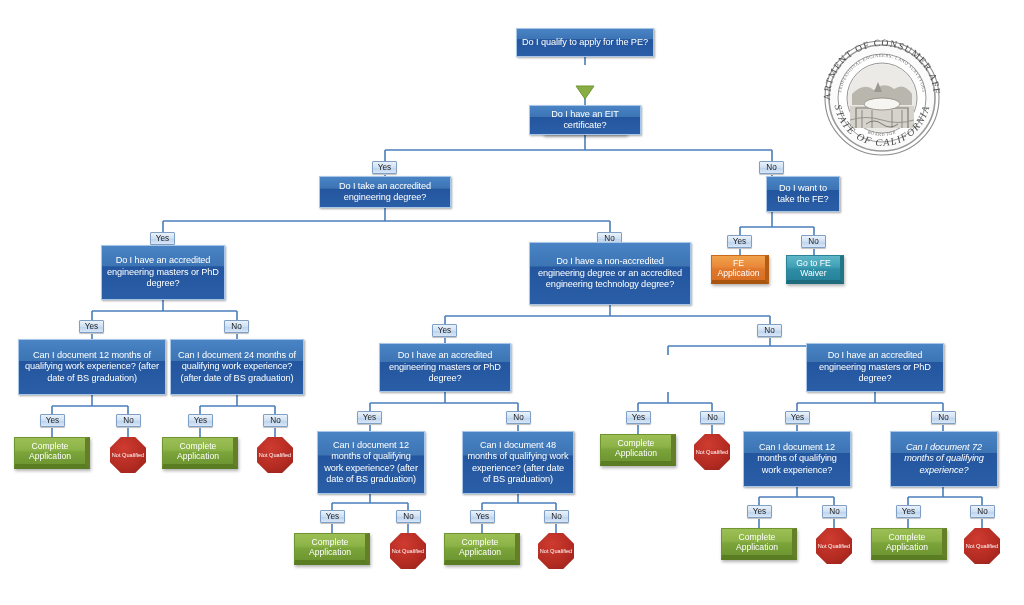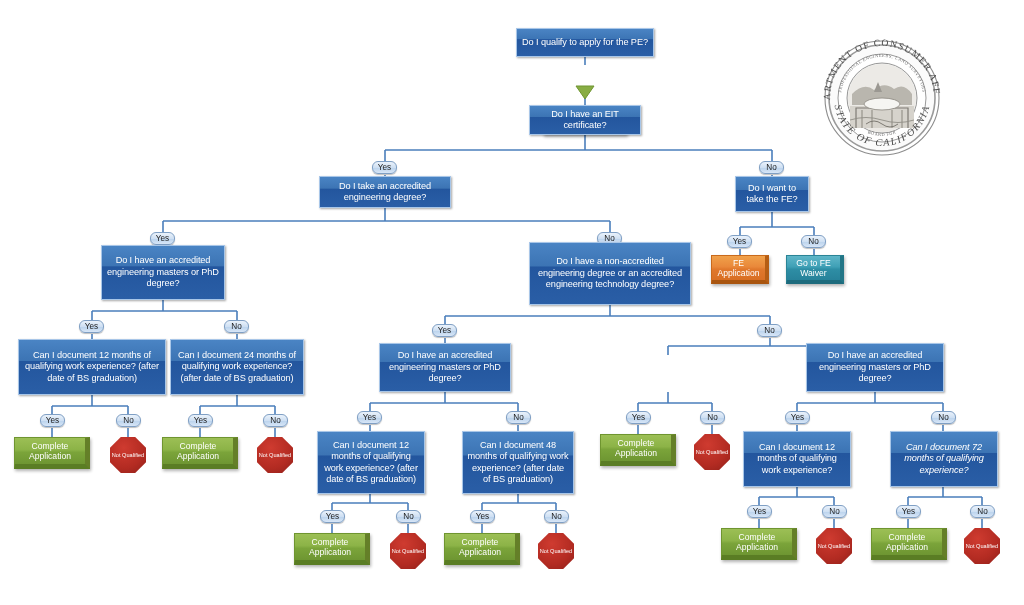--- a/index.html
+++ b/index.html
@@ -33,21 +33,21 @@
   
   .lbl{
     background:linear-gradient(to bottom,#eaf2fb 0%,#cfe0f3 50%,#b9d2ec 51%,#d8e6f7 100%);
     border:1px solid #7f9fc4;
     color:#1b1b1b;
     font-size:8.2px;
     line-height:9px;
     height:13px;
     min-width:25px;
     padding:0 4px;
-    border-radius:6px;
+    border-radius:1px;
     box-shadow:0 1px 1px rgba(0,0,0,.25);
     font-weight:normal;
   }
 
   
   .green{
     background:linear-gradient(to bottom,#9cbf55 0%,#8cb347 45%,#7ba43a 55%,#6e9632 100%);
     border:1px solid #6f9530;
     border-bottom:5px solid #5a7d24;
     border-right:5px solid #647f28;
@@ -219,21 +219,21 @@
 
   <div class="node green begin" style="left:543px;top:66px;width:84px;height:22px;">Begin Here</div>
 
   <div class="node q" style="left:529px;top:105px;width:112px;height:30px;">Do I have an EIT certificate?</div>
 
   <div class="node lbl" style="left:372px;top:161px;">Yes</div>
   <div class="node lbl" style="left:759px;top:161px;">No</div>
 
   <div class="node q" style="left:319px;top:176px;width:132px;height:32px;">Do I take an accredited engineering degree?</div>
 
-  <div class="node q" style="left:735px;top:176px;width:74px;height:36px;">Do I want to take the FE?</div>
+  <div class="node q" style="left:766px;top:176px;width:74px;height:36px;">Do I want to take the FE?</div>
 
   <div class="node lbl" style="left:727px;top:235px;">Yes</div>
   <div class="node lbl" style="left:801px;top:235px;">No</div>
 
   <div class="node orange" style="left:711px;top:255px;width:58px;height:29px;">FE Application</div>
   <div class="node teal" style="left:786px;top:255px;width:58px;height:29px;">Go to FE Waiver</div>
 
   <div class="node lbl" style="left:150px;top:232px;">Yes</div>
   <div class="node lbl" style="left:597px;top:232px;">No</div>
 

